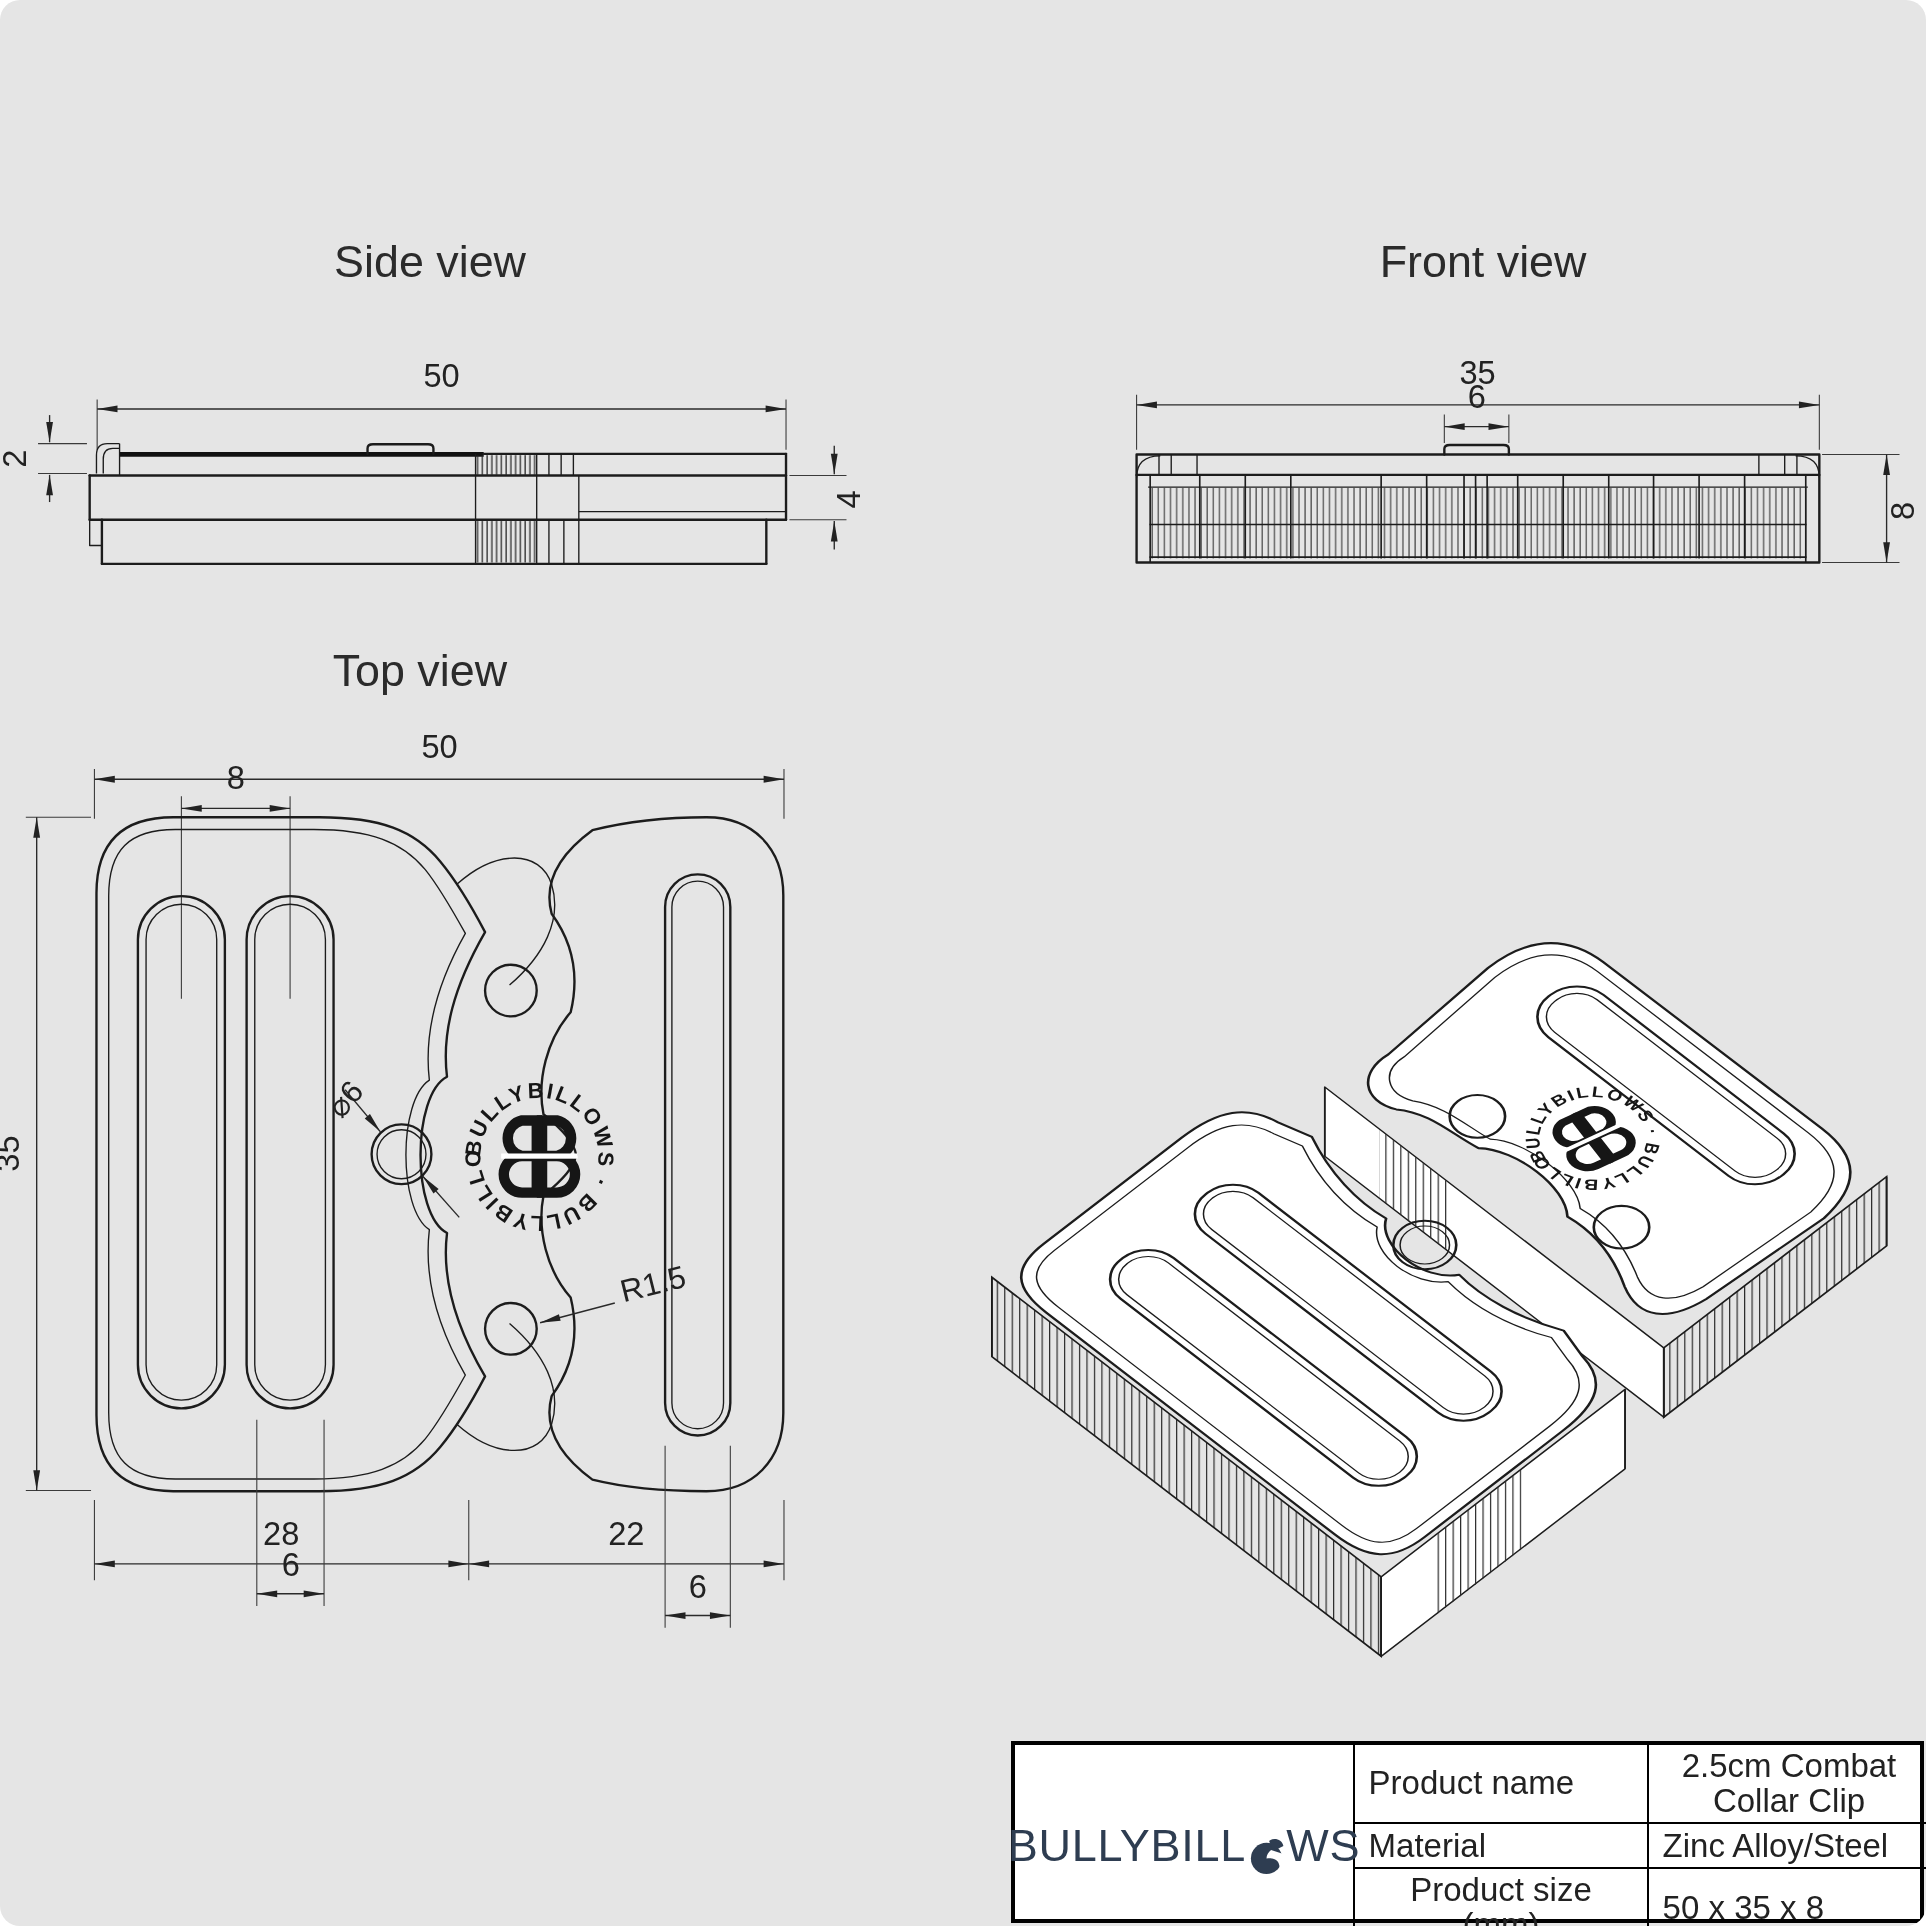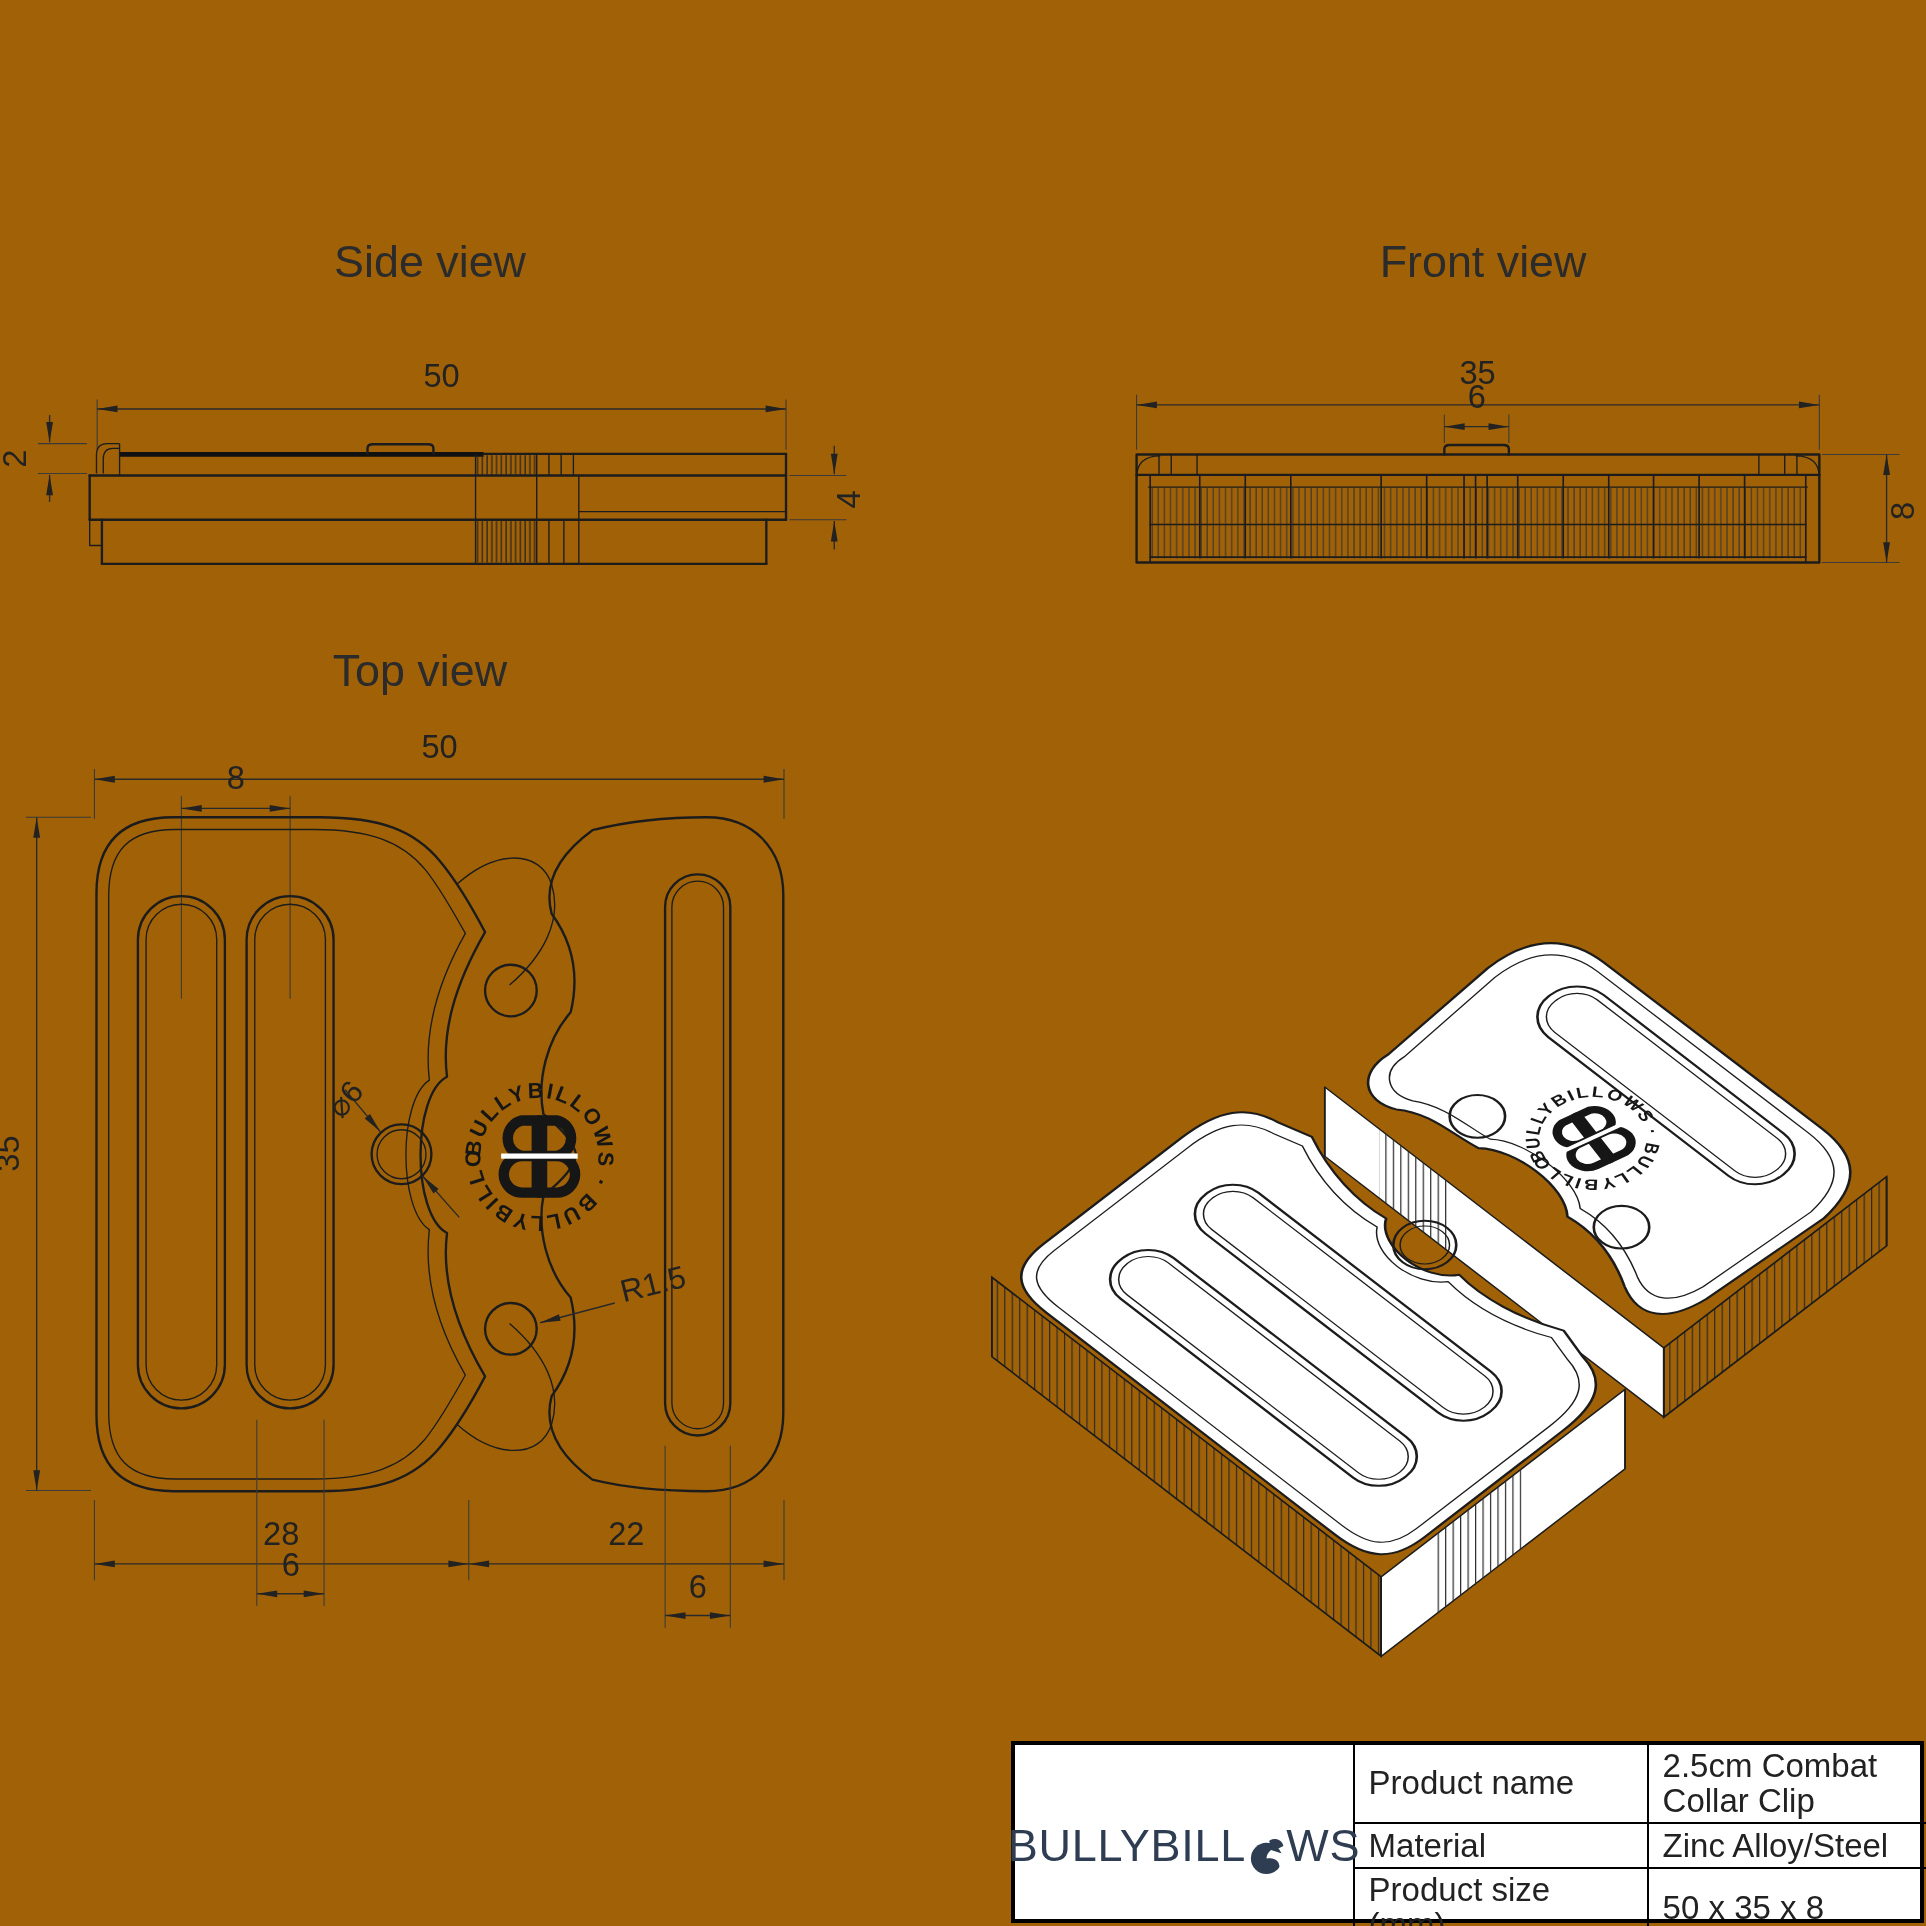--- a/index.html
+++ b/index.html
@@ -1,36 +1,36 @@
 <!DOCTYPE html>
 <html style="font-size:11px"><head>
 <meta charset="utf-8">
 <style>
   html,body{margin:0;padding:0;background:#fff;}
-  #app{position:relative;width:1926px;height:1926px;background:#a16207;overflow:hidden;
-       font-family:"Liberation Sans",sans-serif;color:#1c1c1c;}
+  #app{position:relative;width:1926px;height:1926px;background:#e5e5e5;overflow:hidden;
+       font-family:"Liberation Sans",sans-serif;color:#1c1c1c;border-radius:20px;}
   svg text{font-family:"Liberation Sans",sans-serif;}
   .view-title{font-size:66px;fill:#2b2b2b;font-weight:400;}
   .dim-text{font-size:48px;fill:#222;font-weight:400;}
   .dim-text-sm{font-size:46px;fill:#222;font-weight:400;}
   .outline{fill:none;stroke:#1c1c1c;stroke-width:3.5;stroke-linejoin:round;stroke-linecap:round;}
   .outline-thin{fill:none;stroke:#1c1c1c;stroke-width:2;stroke-linejoin:round;}
   .outline-thick{fill:none;stroke:#111;stroke-width:7;stroke-linecap:butt;}
   .dimline{stroke:#2a2a2a;stroke-width:2;fill:none;}
   .extline{stroke:#3a3a3a;stroke-width:1.6;fill:none;}
   .face{fill:#ffffff;stroke:#1c1c1c;stroke-width:3.5;stroke-linejoin:round;}
   .face2{fill:#ffffff;stroke:#1c1c1c;stroke-width:2.2;stroke-linejoin:round;}
 
   
   .title-block{position:absolute;left:1011px;top:1741px;width:913px;height:182px;
     display:grid;grid-template-columns:340px 294px 280px;grid-template-rows:1fr 1fr 1fr;
     border:4.1px solid #000;background:#fff;box-sizing:border-box;}
   .tb-cell{border-right:2.7px solid #000;border-bottom:2.7px solid #000;display:flex;
     align-items:center;padding:4.1px 13.6px;box-sizing:border-box;font-size:33px;color:#222;
-    line-height:1.05;}
+    line-height:1.05;text-align:center;}
   .tb-cell.last-col{border-right:none;}
   .tb-cell.last-row{border-bottom:none;}
   .tb-logo{grid-row:1 / span 3;border-right:2.7px solid #000;display:flex;align-items:center;
     justify-content:center;padding:0 5.4px;box-sizing:border-box;}
   .brand{white-space:nowrap;color:#2e3d51;font-size:45px;letter-spacing:0.7px;display:flex;align-items:flex-end;}
   .brand .light{font-weight:400;}
   .brand .bold{font-weight:400;}
   .brand svg{display:inline-block;margin:0 0.7px -4.1px 0.7px;}
 </style>
 </head>

